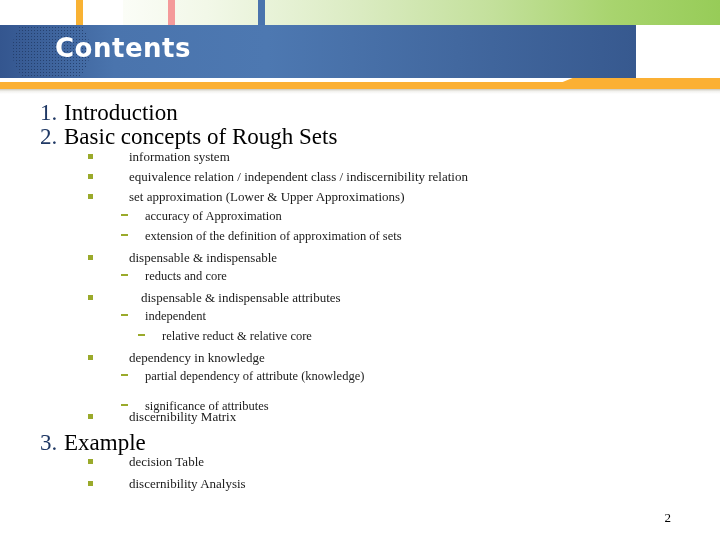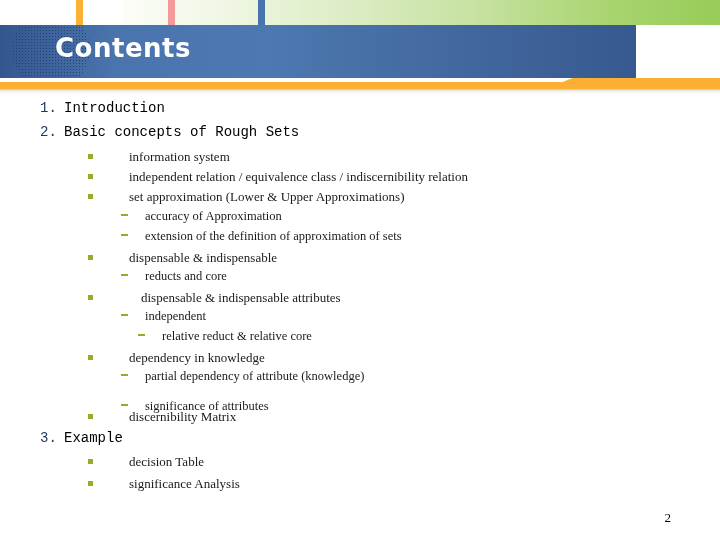--- a/index.html
+++ b/index.html
@@ -131,22 +131,22 @@
     position: absolute;
     left: 0;
     top: 96px;
     width: 720px;
     height: 400px;
   }
 
   .numitem {
     position: absolute;
     white-space: nowrap;
-    font-family: Liberation Mono, monospace;
-    font-size: 14px;
+    font-family: Liberation Serif, serif;
+    font-size: 23px;
     color: #000000;
   }
   .numitem .num {
     color: #1f3864;
     font-weight: normal;
     display: inline-block;
     width: 24px;
   }
   .numitem .numtext { color: #000000; }
 
@@ -239,21 +239,21 @@
       <span class="num">2.</span><span class="numtext">Basic concepts of Rough Sets</span>
     </div>
 
     <div class="bullet-row" style="left:88px; top:53px;">
       <span class="sq"></span>
         <span class="btext">information system</span>
     </div>
 
     <div class="bullet-row" style="left:88px; top:73px;">
       <span class="sq"></span>
-        <span class="btext">independent relation / equivalence class / indiscernibility relation</span>
+        <span class="btext">equivalence relation / independent class / indiscernibility relation</span>
     </div>
 
     <div class="bullet-row" style="left:88px; top:93px;">
       <span class="sq"></span>
         <span class="btext">set approximation (Lower &amp; Upper Approximations)</span>
     </div>
     <div class="dash-row" style="left:121px; top:113px;">
       <span class="dash"></span>
         <span class="dtext">accuracy of Approximation</span>
     </div>
@@ -305,20 +305,20 @@
     <div class="numitem" style="left:40px; top:334px;">
       <span class="num">3.</span><span class="numtext">Example</span>
     </div>
 
     <div class="bullet-row" style="left:88px; top:358px;">
       <span class="sq"></span>
         <span class="btext">decision Table</span>
     </div>
     <div class="bullet-row" style="left:88px; top:380px;">
       <span class="sq"></span>
-        <span class="btext">significance Analysis</span>
+        <span class="btext">discernibility Analysis</span>
     </div>
 
   </div>
 
   <div class="pagenum">2</div>
 
 </div>
 
 </body></html>

